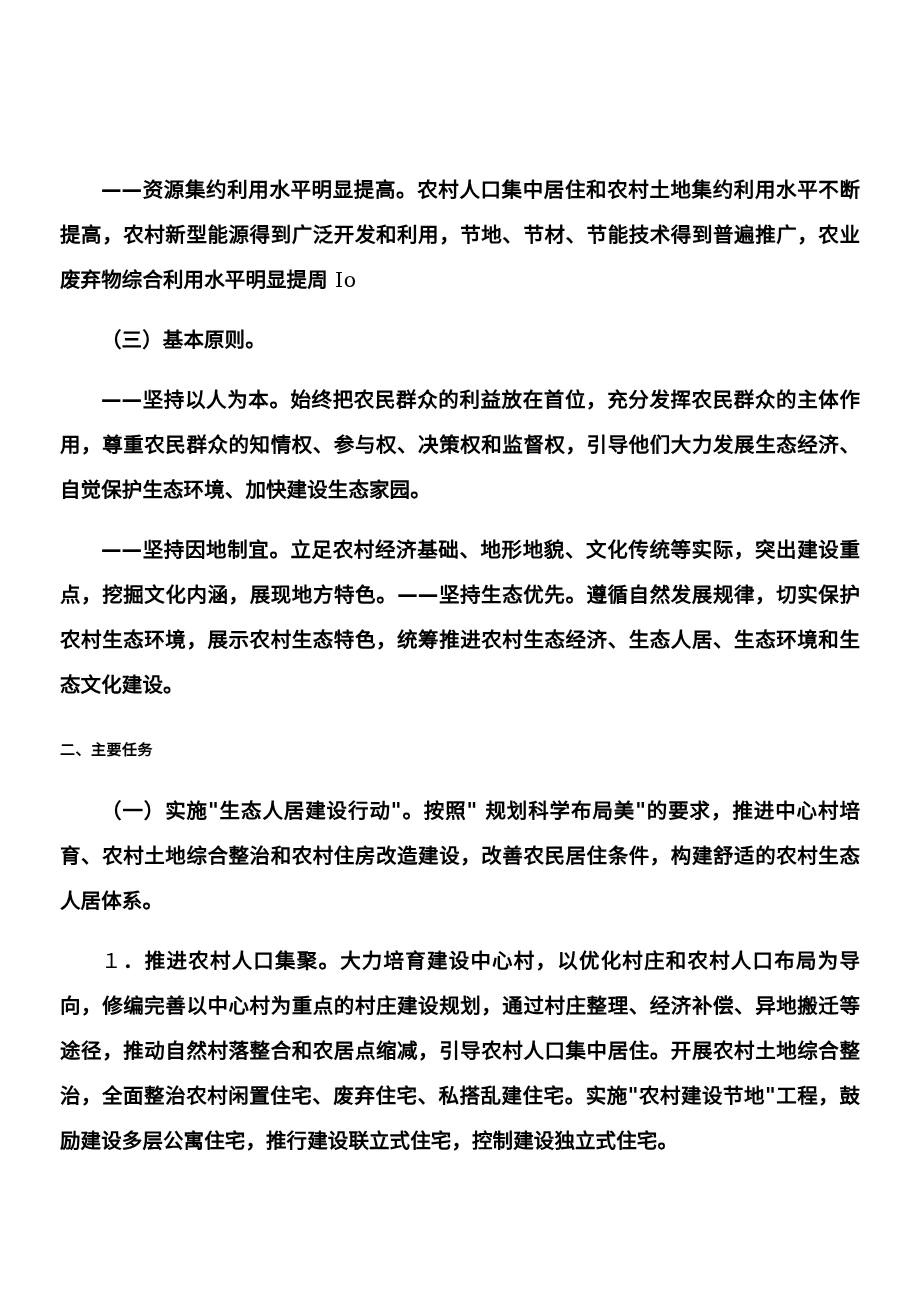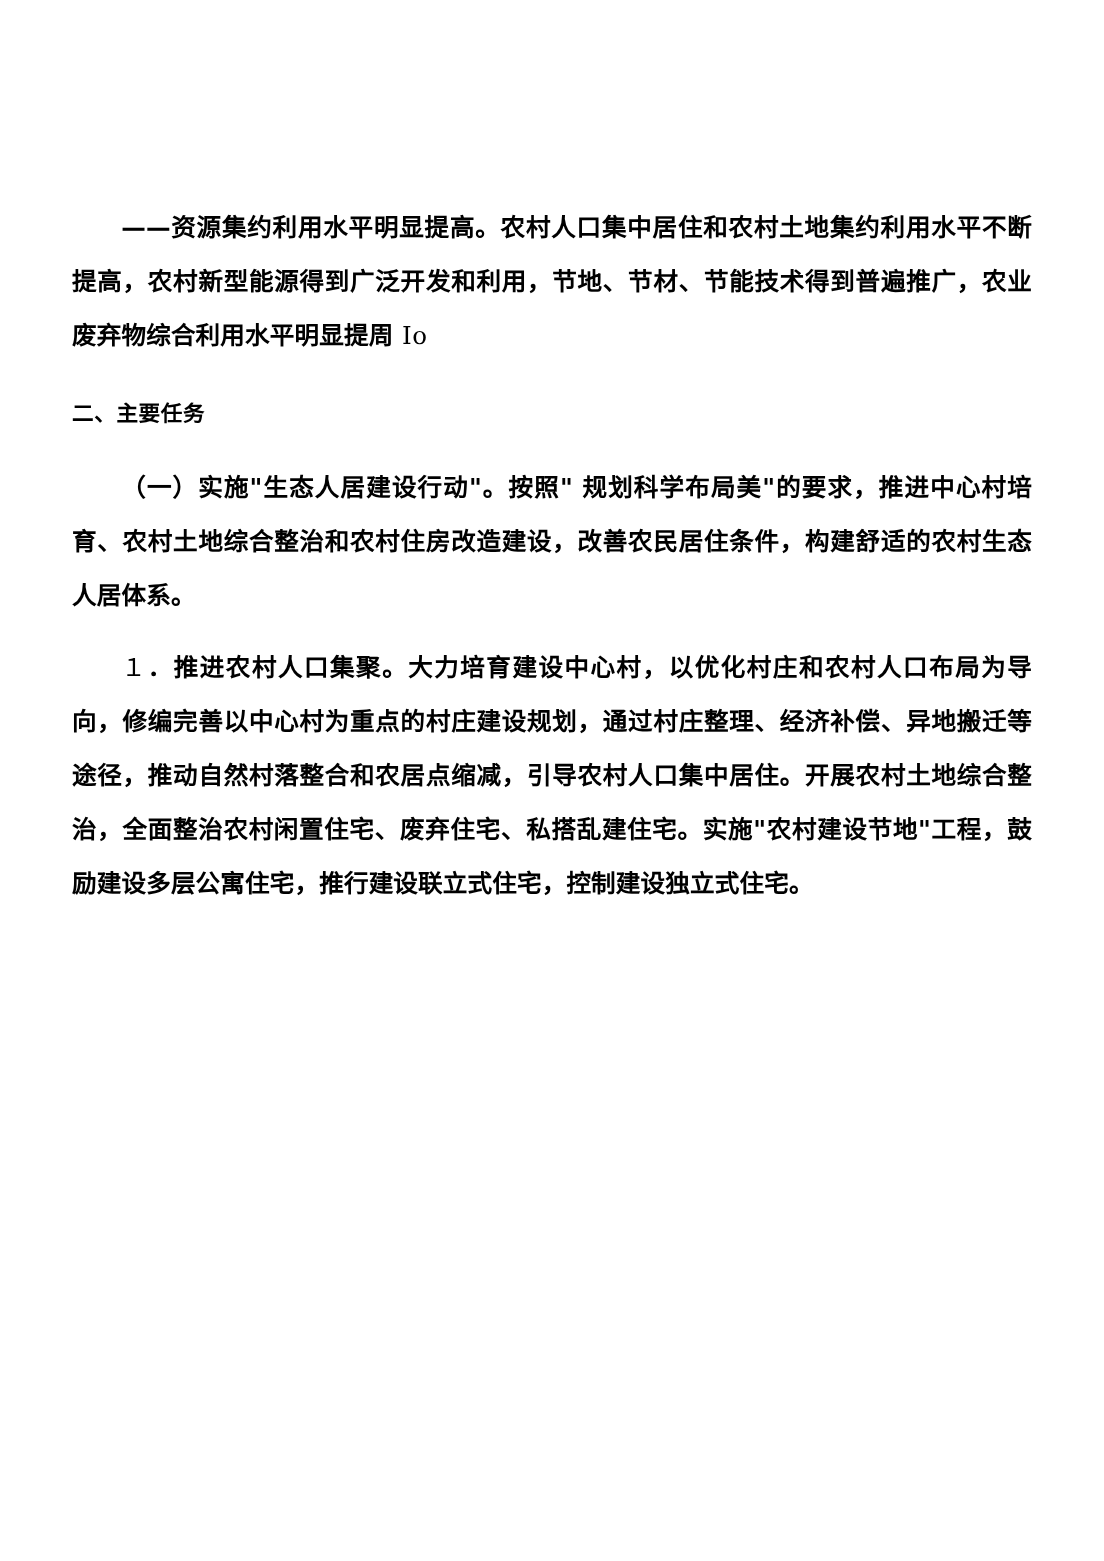--- a/index.html
+++ b/index.html
@@ -38,21 +38,21 @@
     letter-spacing: 0.1px;
     word-break: break-all;
     font-weight: 600;
   }
   p.para + p.para {
     margin-top: 15px;
   }
   h2.section-heading {
     margin: 0;
     padding: 0;
-    font-size: 18px;
+    font-size: 15px;
     line-height: 45px;
     font-weight: 800;
     text-indent: 0;
     letter-spacing: 0.5px;
   }
   .spacer-before-heading { height: 20px; }
   .spacer-after-heading  { height: 16px; }
   .latin {
     font-family: "DejaVu Serif", "Liberation Serif", serif;
     font-weight: 400;
@@ -61,22 +61,25 @@
 </style>
 </head>
 <body>
 
 <div class="page">
   <div class="doc-body">
 
     <p class="para">——资源集约利用水平明显提高。农村人口集中居住和农村土地集约利用水平不断提高，农村新型能源得到广泛开发和利用，节地、节材、节能技术得到普遍推广，农业废弃物综合利用水平明显提周 <span class="latin">Io</span></p>
 
 
+    <p class="para">（三）基本原则。</p>
 
+    <p class="para">——坚持以人为本。始终把农民群众的利益放在首位，充分发挥农民群众的主体作用，尊重农民群众的知情权、参与权、决策权和监督权，引导他们大力发展生态经济、自觉保护生态环境、加快建设生态家园。</p>
 
+    <p class="para">——坚持因地制宜。立足农村经济基础、地形地貌、文化传统等实际，突出建设重点，挖掘文化内涵，展现地方特色。——坚持生态优先。遵循自然发展规律，切实保护农村生态环境，展示农村生态特色，统筹推进农村生态经济、生态人居、生态环境和生态文化建设。</p>
 
 
     <div class="spacer-before-heading"></div>
 
     <h2 class="section-heading">二、主要任务</h2>
 
     <div class="spacer-after-heading"></div>
 
     <p class="para">（一）实施"生态人居建设行动"。按照" 规划科学布局美"的要求，推进中心村培育、农村土地综合整治和农村住房改造建设，改善农民居住条件，构建舒适的农村生态人居体系。</p>
 

